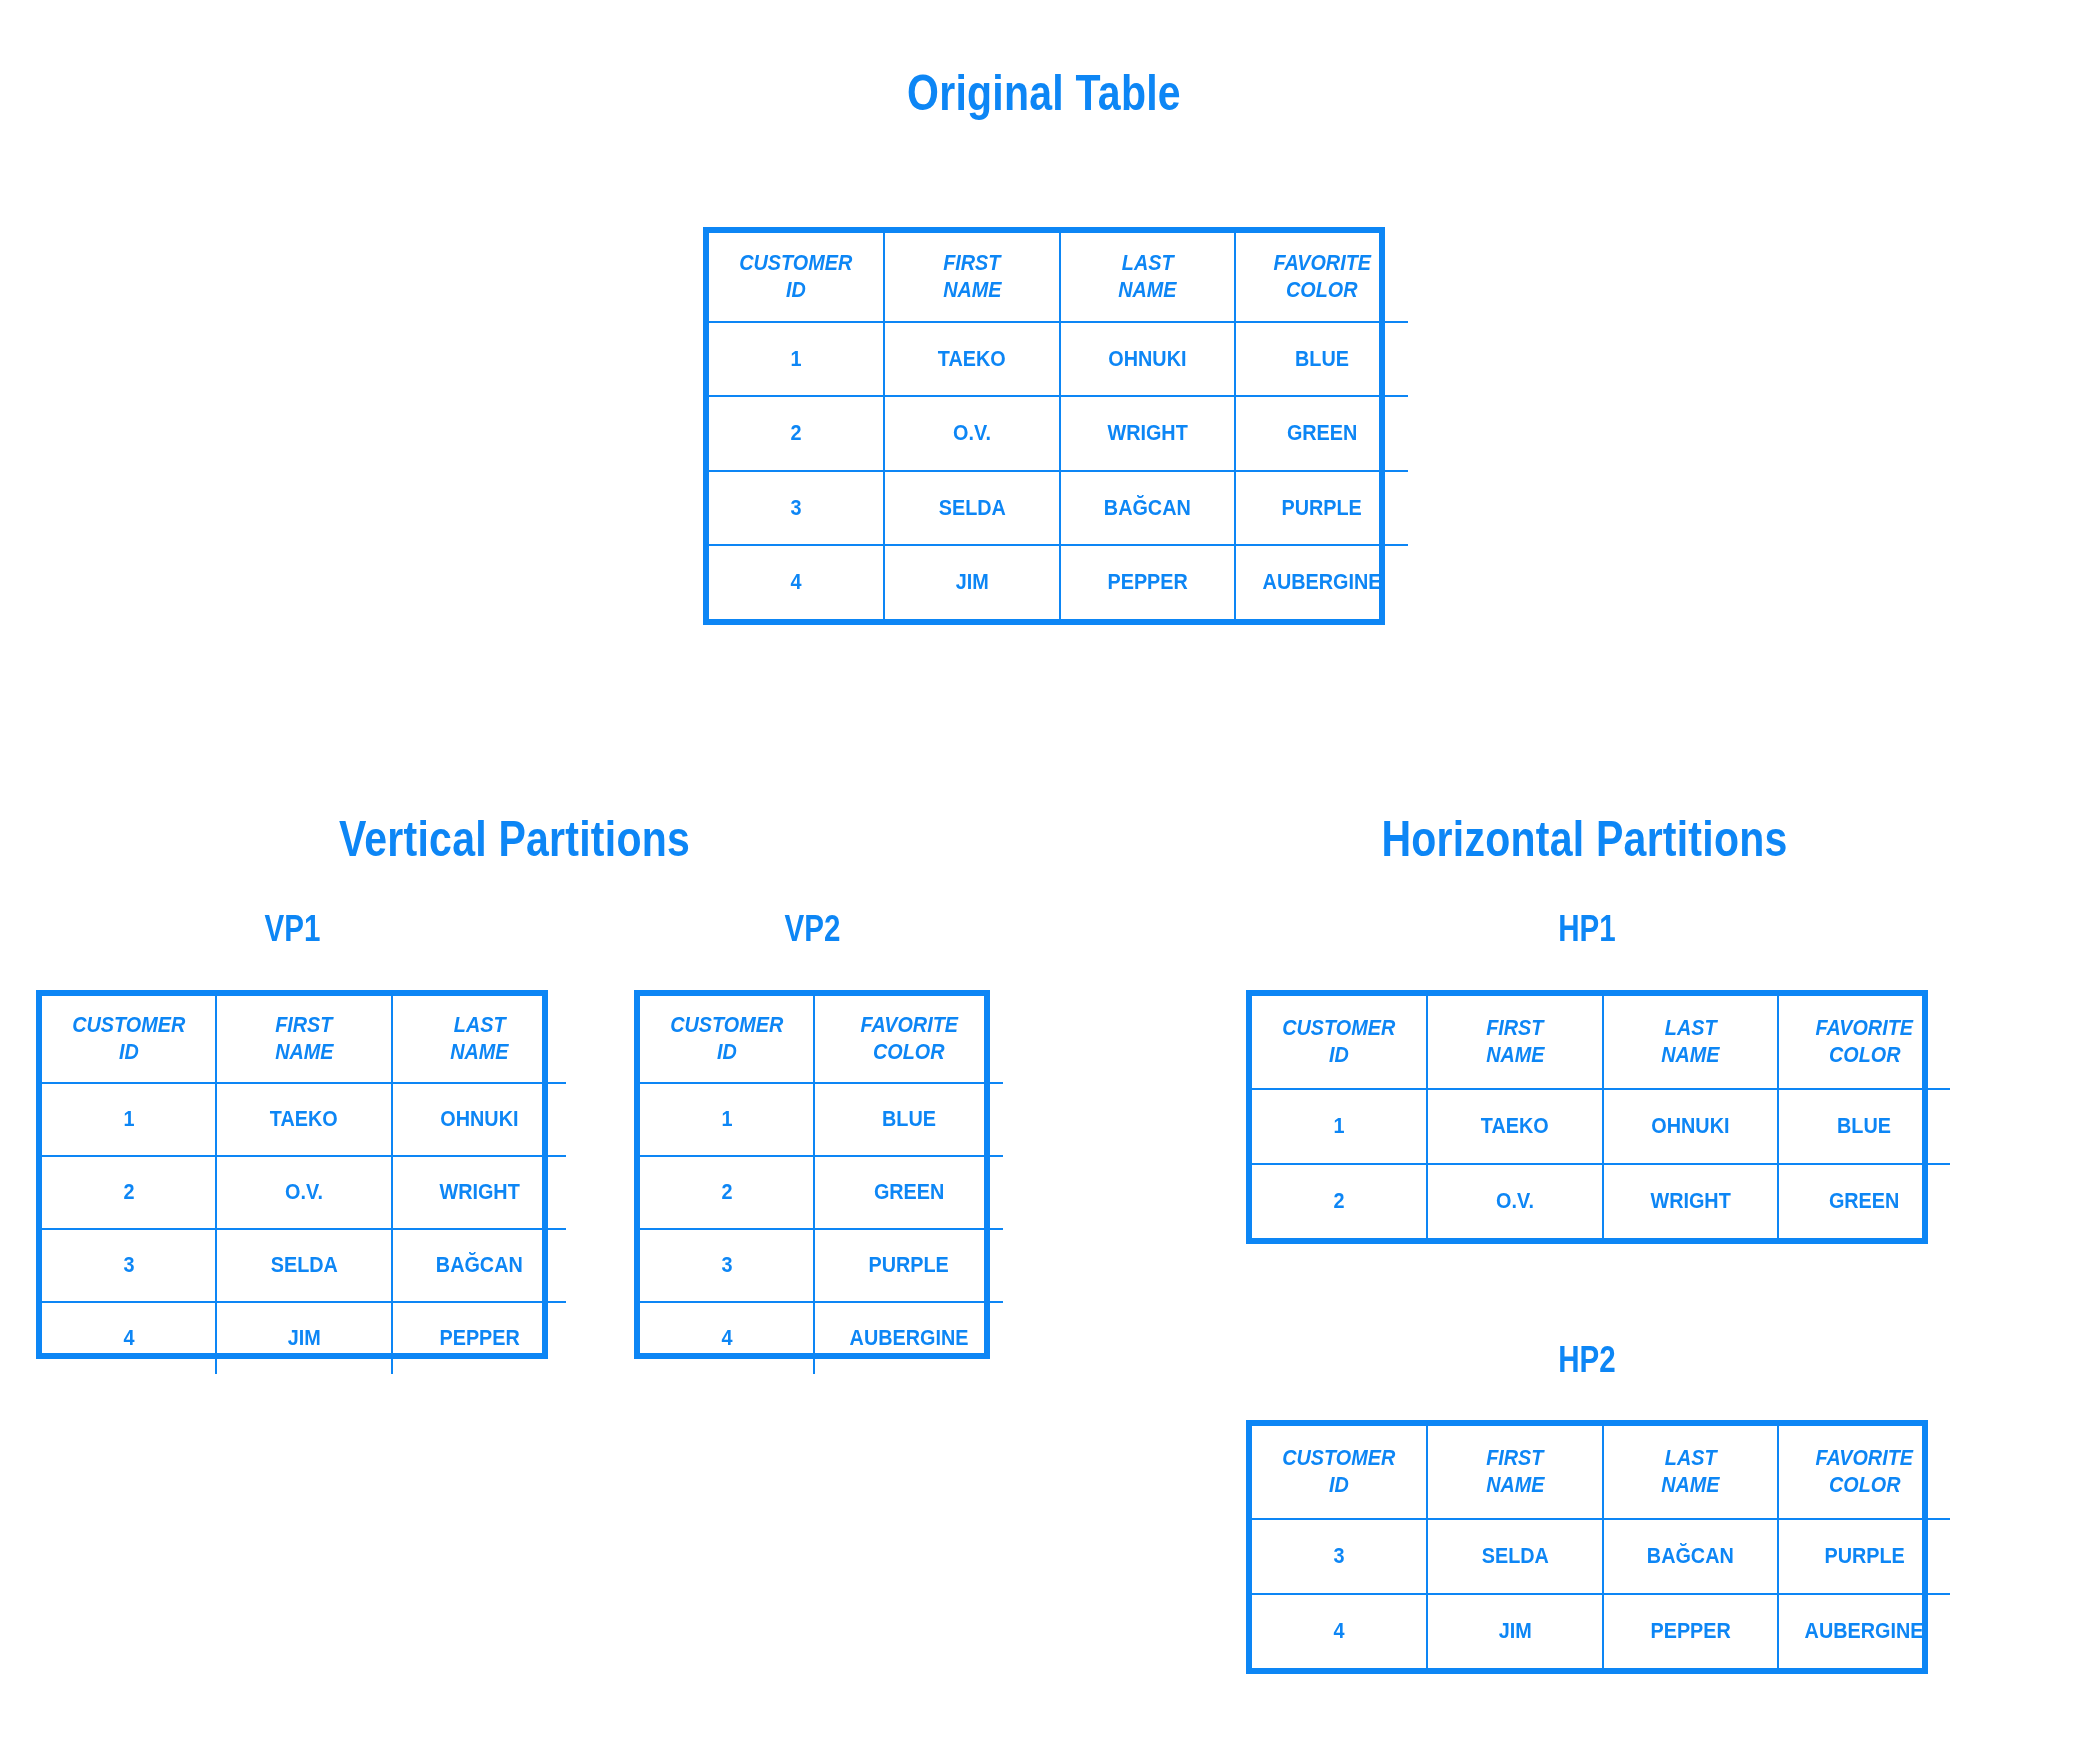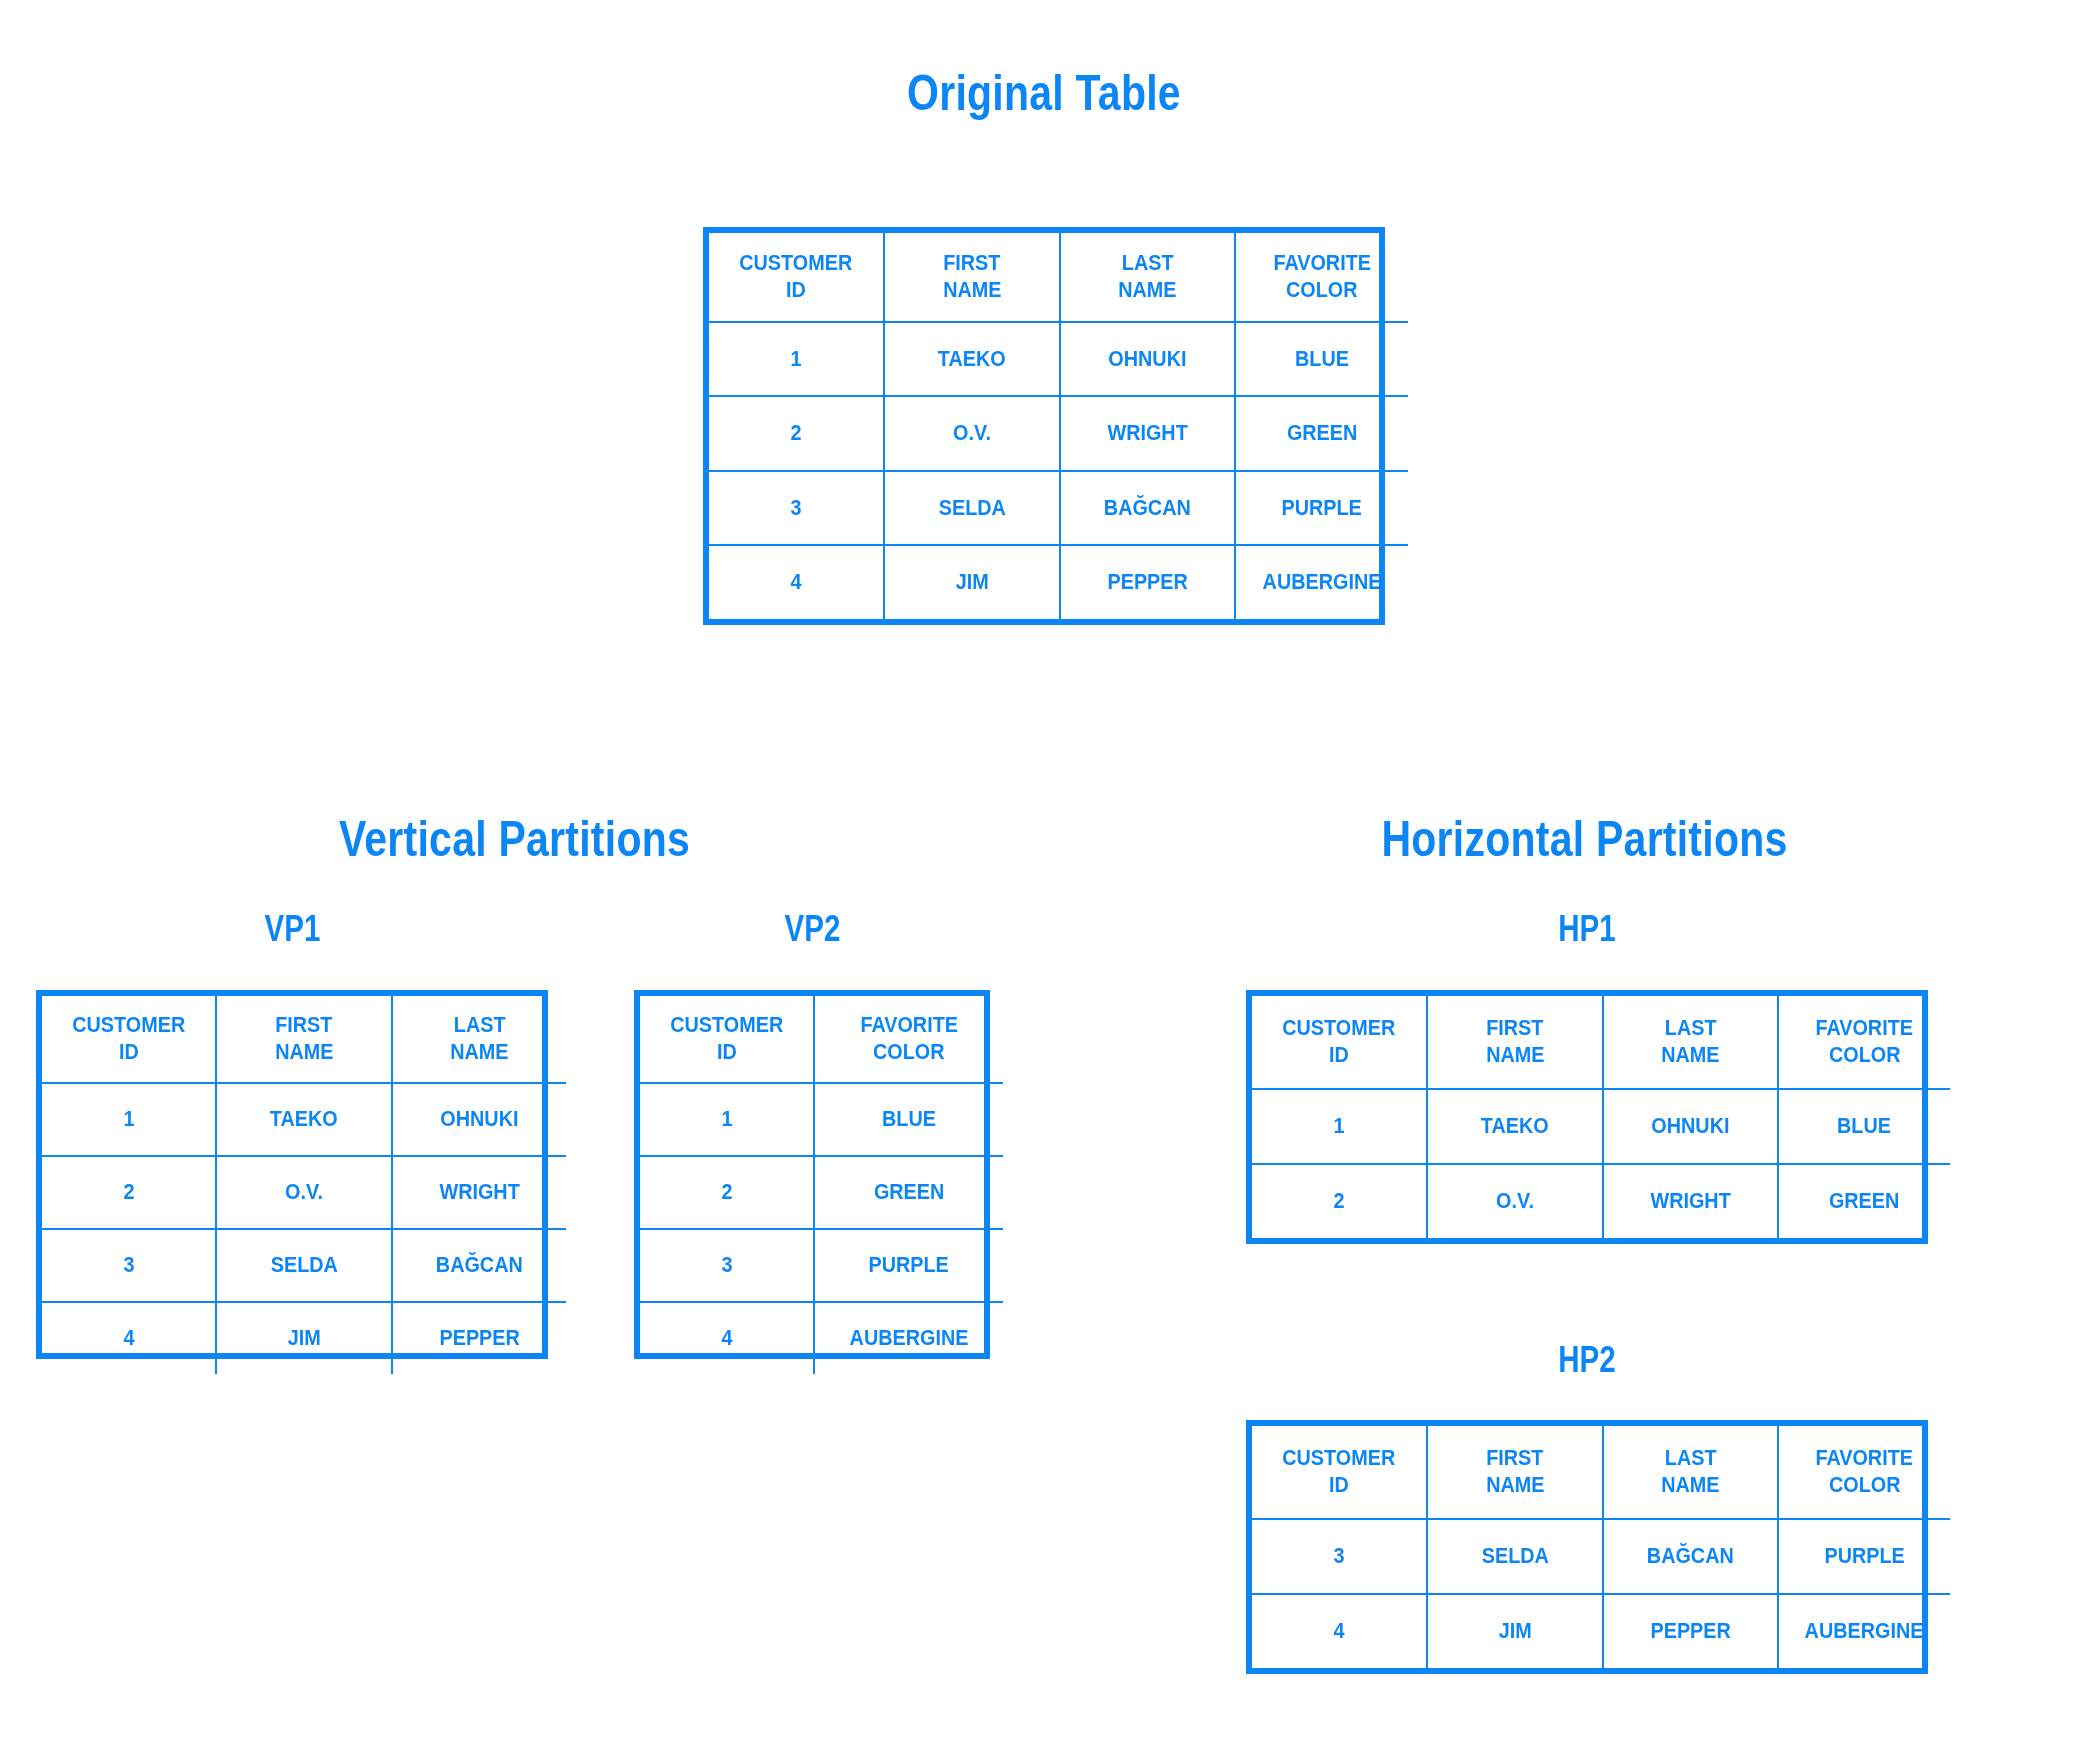--- a/index.html
+++ b/index.html
@@ -63,21 +63,21 @@
     padding: 0 1.2px;
   }
   .ptable td span {
     display: inline-block;
     transform: scaleX(0.90);
   }
   .ptable td.th {
     font-size: 22px;
   }
   
-  .ptable tr:first-child td { border-top: none; }
+  .ptable tr:first-child td { border-top: none; font-style: italic; }
   .ptable tr:last-child td  { border-bottom: none; }
   .ptable td:first-child    { border-left: none; }
   .ptable td:last-child     { border-right: none; }
 </style>
 </head>
 <body>
 
 <div class="big-title" style="left:697px; top:64px; width:694px;">Original Table</div>
 
 <div class="ptable" style="left:703px; top:227px; width:682px; height:398px;">

